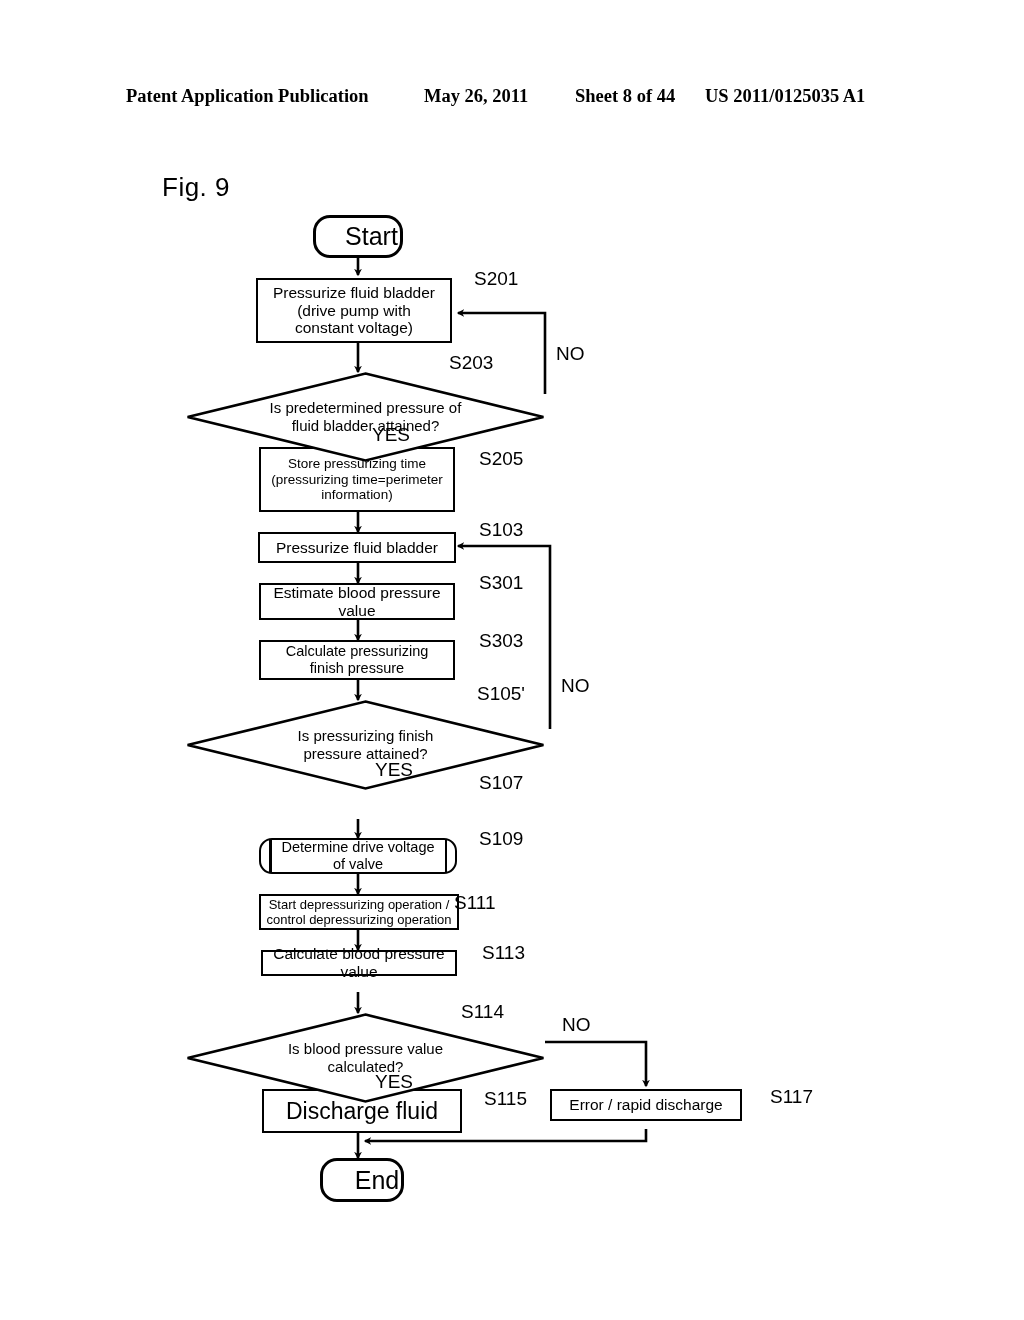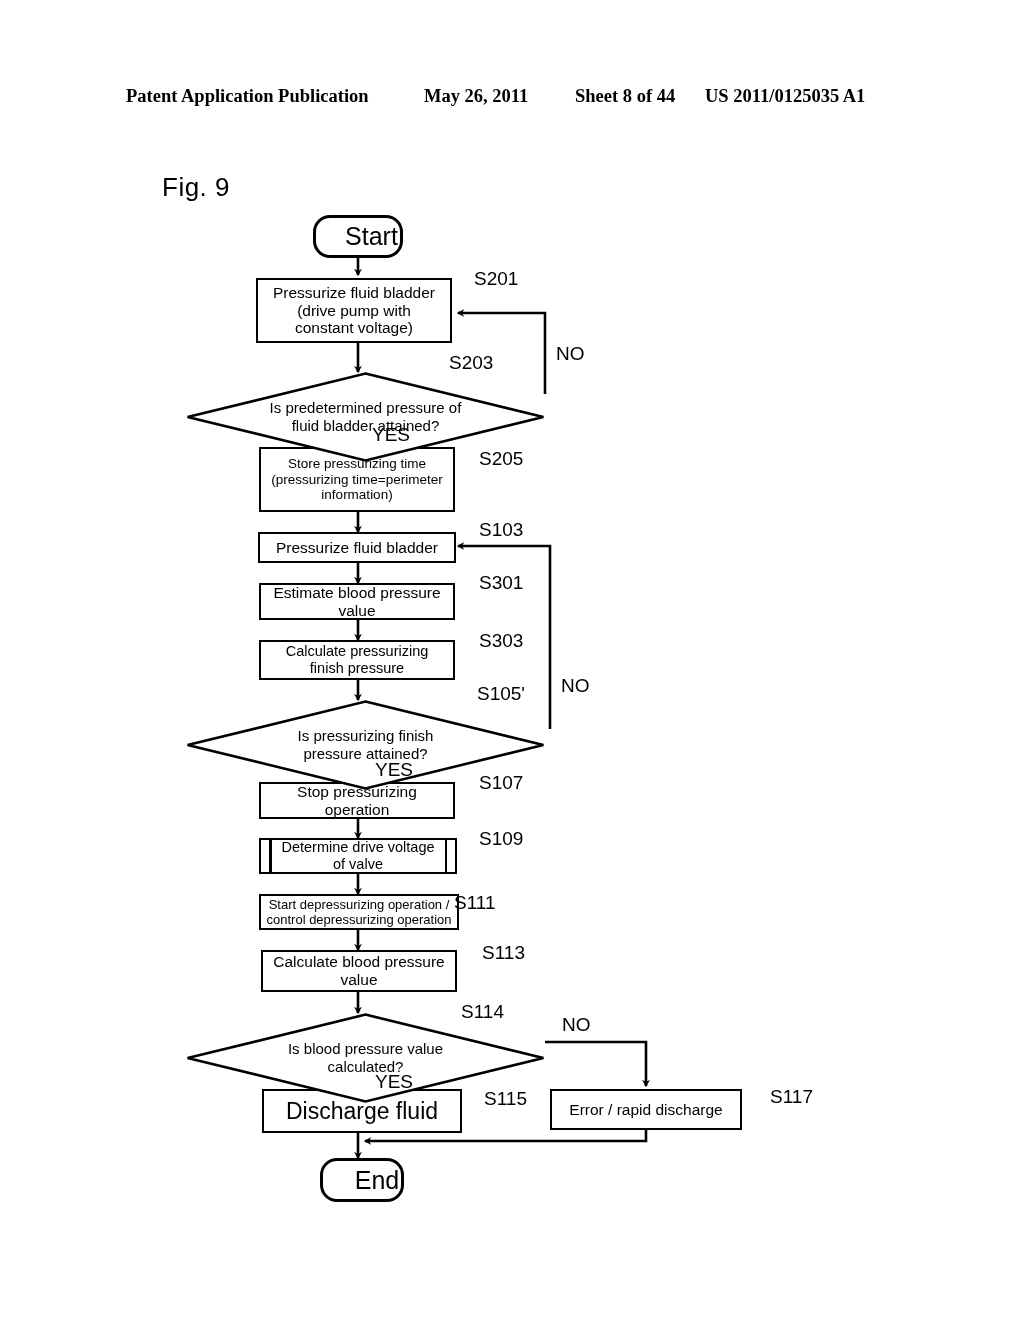--- a/index.html
+++ b/index.html
@@ -67,21 +67,21 @@
   }
   .proc {
     border: 2.5px solid #000;
     font-size: 15.5px;
     padding: 2px 4px;
   }
   .proc.small { font-size: 13px; }
   .proc.big   { font-size: 23px; }
 
   
-  .predef { position: relative; }
+  .predef { position: relative; border-radius: 13px; }
   .predef::before,
   .predef::after {
     content: "";
     position: absolute;
     top: 0;
     bottom: 0;
     width: 2.5px;
     background: #000;
   }
   .predef::before { left: 8px; }
@@ -219,50 +219,46 @@
 value</span>
   </div>
   <div class="sref" style="left:479px; top:572px;">S301</div>
 
   <div class="node proc" style="left:259px; top:640px; width:196px; height:40px;">
     <span style="white-space:pre-line; font-size:14.5px">Calculate pressurizing
 finish pressure</span>
   </div>
   <div class="sref" style="left:479px; top:630px;">S303</div>
 
-  <div class="node proc" style="left:259px; top:782px; width:196px; height:37px;">
-    <span style="white-space:pre-line">Stop pressurizing
-operation</span>
-  </div>
   <div class="sref" style="left:479px; top:772px;">S107</div>
 
   <div class="node proc predef" style="left:259px; top:838px; width:198px; height:36px;">
     <span style="white-space:pre-line; font-size:14.5px">Determine drive voltage
 of valve</span>
   </div>
   <div class="sref" style="left:479px; top:828px;">S109</div>
 
   <div class="node proc small" style="left:259px; top:894px; width:200px; height:36px;">
     <span style="white-space:pre-line">Start depressurizing operation /
 control depressurizing operation</span>
   </div>
   <div class="sref" style="left:454px; top:892px;">S111</div>
 
-  <div class="node proc" style="left:261px; top:950px; width:196px; height:42px;">
+  <div class="node proc" style="left:261px; top:950px; width:196px; height:26px;">
     <span style="white-space:pre-line">Calculate blood pressure
 value</span>
   </div>
   <div class="sref" style="left:482px; top:942px;">S113</div>
 
   <div class="node proc big" style="left:262px; top:1089px; width:200px; height:44px;">
     <span style="white-space:pre-line">Discharge fluid</span>
   </div>
   <div class="sref" style="left:484px; top:1088px;">S115</div>
 
-  <div class="node proc" style="left:550px; top:1089px; width:192px; height:41px;">
+  <div class="node proc" style="left:550px; top:1089px; width:192px; height:32px;">
     <span style="white-space:pre-line">Error / rapid discharge</span>
   </div>
   <div class="sref" style="left:770px; top:1086px;">S117</div>
 
   <div class="decision" style="left:186px; top:372px; width:359px; height:90px;">
     <svg class="dia-shape" viewBox="0 0 359 90" preserveAspectRatio="none">
       <polygon points="179.5,1.6 357.4,45 179.5,88.4 1.6,45" fill="#fff" stroke="#000" stroke-width="2.6"></polygon>
     </svg>
     <div class="dia-text" style="white-space:pre-line">Is predetermined pressure of
 fluid bladder attained?</div>

